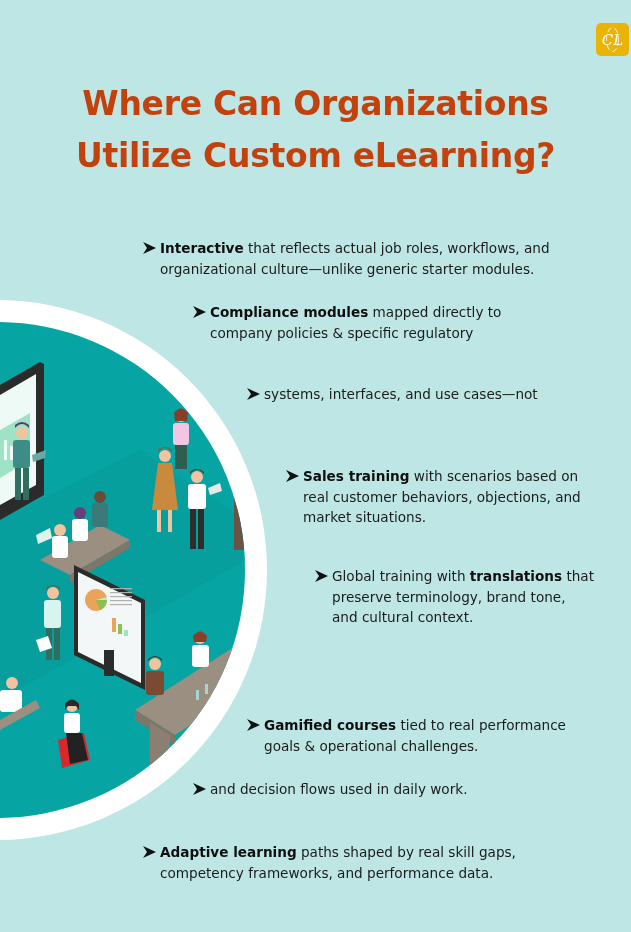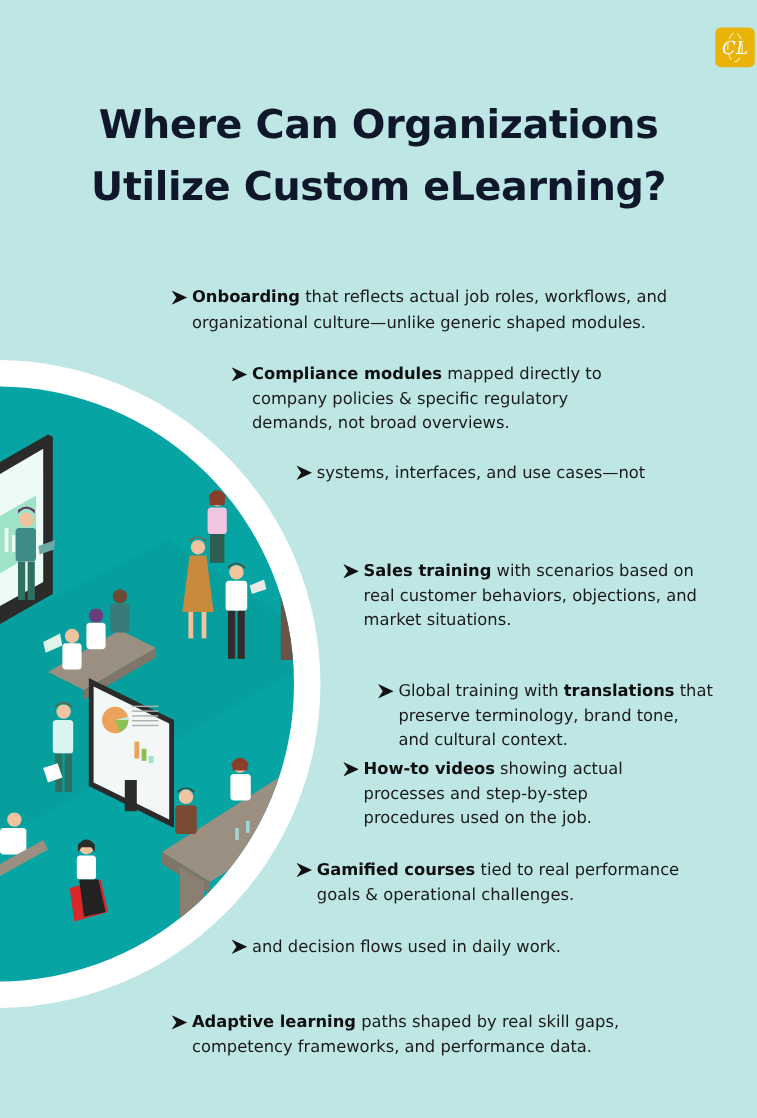--- a/index.html
+++ b/index.html
@@ -13,21 +13,21 @@
   .page { position: absolute; inset: 0; width: 631px; height: 932px; }
   .logo {
     position: absolute; left: 576px; top: 23px; width: 33px; height: 33px;
     background: #eab308; border-radius: 5px;
     display: flex; align-items: center; justify-content: center; margin-left: 20px;
   }
   .logo svg { width: 33px; height: 33px; }
   .title {
     position: absolute; left: 0; width: 631px; top: 78px;
     text-align: center; font-weight: bold; font-size: 33px; line-height: 52px;
-    letter-spacing: -0.3px; color: #0f172a;
+    letter-spacing: -0.3px; color: #c2410c;
   }
   .title div { white-space: nowrap; }
   .illus {
     position: absolute; left: 0; top: 0; width: 631px; height: 932px;
     pointer-events: none;
   }
   .item {
     position: absolute; font-size: 13.6px; line-height: 20.6px; color: #1b1b1b;
     padding-left: 17px;
   }
@@ -152,31 +152,30 @@
 
   <h1 class="title">
     <div>Where Can Organizations</div>
     <div>Utilize Custom eLearning?</div>
   </h1>
 
   <div class="item" style="left:143px; top:238px;">
     <svg class="arrow" viewBox="0 0 13 12">
         <path d="M0,0 L13,6 L0,12 L4,6 Z" fill="#111"></path>
       </svg>
-    <span class="line"><b>Onboarding</b> <span>that reflects actual job roles, workflows, and</span></span>
-    <span class="line">organizational culture—unlike generic shaped modules.</span>
+    <span class="line"><b>Interactive</b> <span>that reflects actual job roles, workflows, and</span></span>
+    <span class="line">organizational culture—unlike generic starter modules.</span>
   </div>
 
   <div class="item" style="left:193px; top:302px;">
     <svg class="arrow" viewBox="0 0 13 12">
         <path d="M0,0 L13,6 L0,12 L4,6 Z" fill="#111"></path>
       </svg>
     <span class="line"><b>Compliance modules</b> <span>mapped directly to</span></span>
     <span class="line">company policies &amp; specific regulatory</span>
-    <span class="line">demands, not broad overviews.</span>
   </div>
 
   <div class="item" style="left:247px; top:384px;">
     <svg class="arrow" viewBox="0 0 13 12">
         <path d="M0,0 L13,6 L0,12 L4,6 Z" fill="#111"></path>
       </svg>
     <span class="line">systems, interfaces, and use cases—not</span>
   </div>
 
   <div class="item" style="left:286px; top:466px;">
@@ -190,28 +189,20 @@
 
   <div class="item" style="left:315px; top:548px;margin-top:18px;">
     <svg class="arrow" viewBox="0 0 13 12">
         <path d="M0,0 L13,6 L0,12 L4,6 Z" fill="#111"></path>
       </svg>
     <span class="line"><span>Global training with</span> <b>translations</b> <span>that</span></span>
     <span class="line">preserve terminology, brand tone,</span>
     <span class="line">and cultural context.</span>
   </div>
 
-  <div class="item" style="left:286px; top:631px;">
-    <svg class="arrow" viewBox="0 0 13 12">
-        <path d="M0,0 L13,6 L0,12 L4,6 Z" fill="#111"></path>
-      </svg>
-    <span class="line"><b>How-to videos</b> <span>showing actual</span></span>
-    <span class="line">processes and step-by-step</span>
-    <span class="line">procedures used on the job.</span>
-  </div>
 
   <div class="item" style="left:247px; top:715px;">
     <svg class="arrow" viewBox="0 0 13 12">
         <path d="M0,0 L13,6 L0,12 L4,6 Z" fill="#111"></path>
       </svg>
     <span class="line"><b>Gamified courses</b> <span>tied to real performance</span></span>
     <span class="line">goals &amp; operational challenges.</span>
   </div>
 
   <div class="item" style="left:193px; top:779px;">

